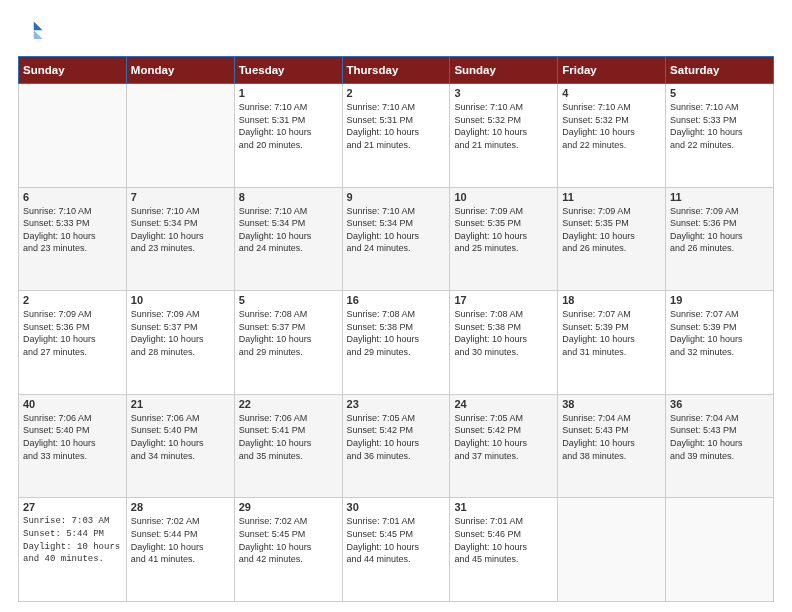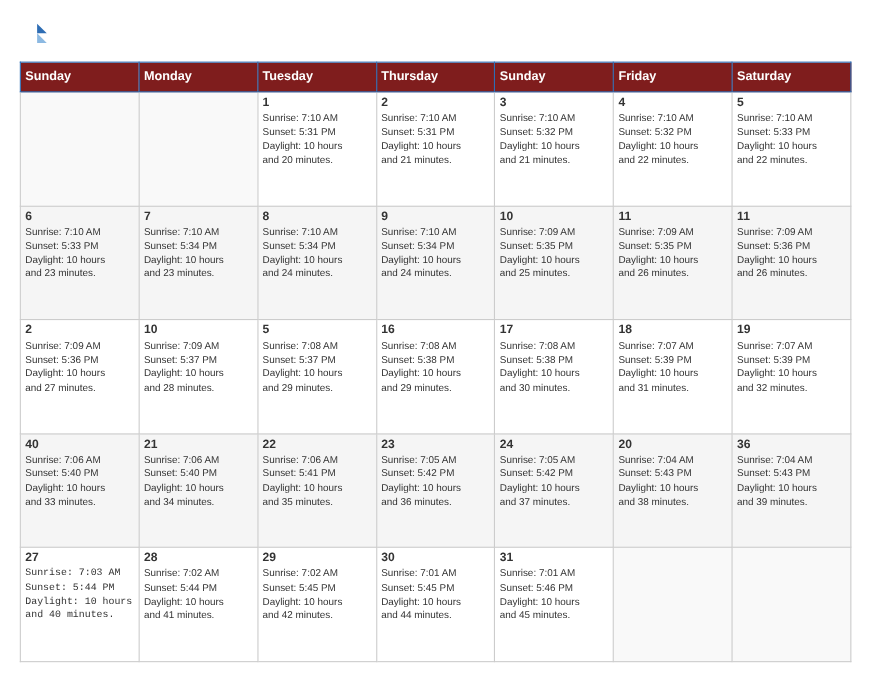--- a/index.html
+++ b/index.html
@@ -303,21 +303,21 @@
 and 36 minutes.</div>
           </td>
           <td>
             <div class="day-num">24</div>
             <div class="day-info" style="white-space: pre-line;">Sunrise: 7:05 AM
 Sunset: 5:42 PM
 Daylight: 10 hours
 and 37 minutes.</div>
           </td>
           <td>
-            <div class="day-num">20</div>
+            <div class="day-num">38</div>
             <div class="day-info" style="white-space: pre-line;">Sunrise: 7:04 AM
 Sunset: 5:43 PM
 Daylight: 10 hours
 and 38 minutes.</div>
           </td>
           <td>
             <div class="day-num">36</div>
             <div class="day-info" style="white-space: pre-line;">Sunrise: 7:04 AM
 Sunset: 5:43 PM
 Daylight: 10 hours

